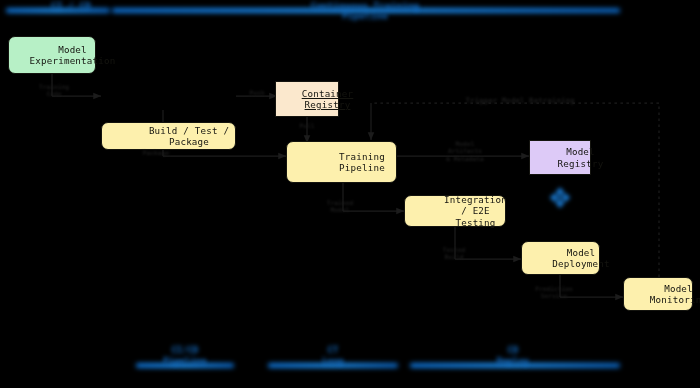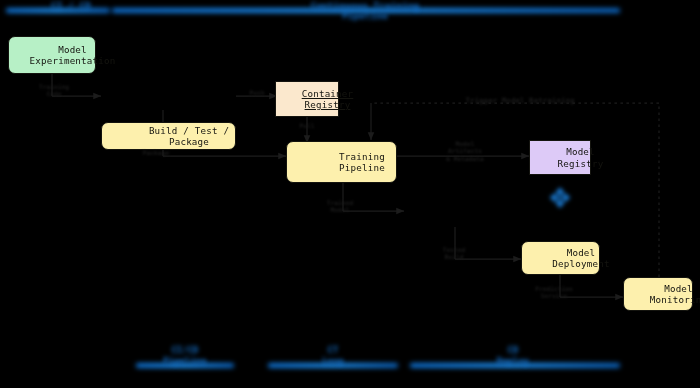--- a/index.html
+++ b/index.html
@@ -125,20 +125,22 @@
   <div class="node rounded n-yellow" style="left:101px; top:82px; width:135px; height:28px;margin-top:40px;">Build / Test / Package</div>
 
   <div class="node sharp n-cream" style="left:275px; top:81px; width:64px; height:36px;text-decoration:underline;">Container
 Registry</div>
 
   <div class="node rounded n-yellow" style="left:286px; top:141px; width:111px; height:42px;">Training Pipeline</div>
 
   <div class="node sharp n-purple" style="left:529px; top:140px; width:62px; height:35px;">Model
 Registry</div>
 
+  <div class="node rounded n-yellow" style="left:404px; top:195px; width:102px; height:32px;">Integration / E2E
+Testing</div>
 
   <div class="node rounded n-yellow" style="left:521px; top:241px; width:79px; height:34px;">Model
 Deployment</div>
 
   <div class="node rounded n-yellow" style="left:623px; top:277px; width:70px; height:34px;">Model
 Monitoring</div>
 
   <div class="blue-icon" style="left:540px; top:178px; width:40px; font-size:34px; line-height:34px;">✥</div>
 
   <div class="edge-label" style="left:28px; top:83px; width:52px;">Training

